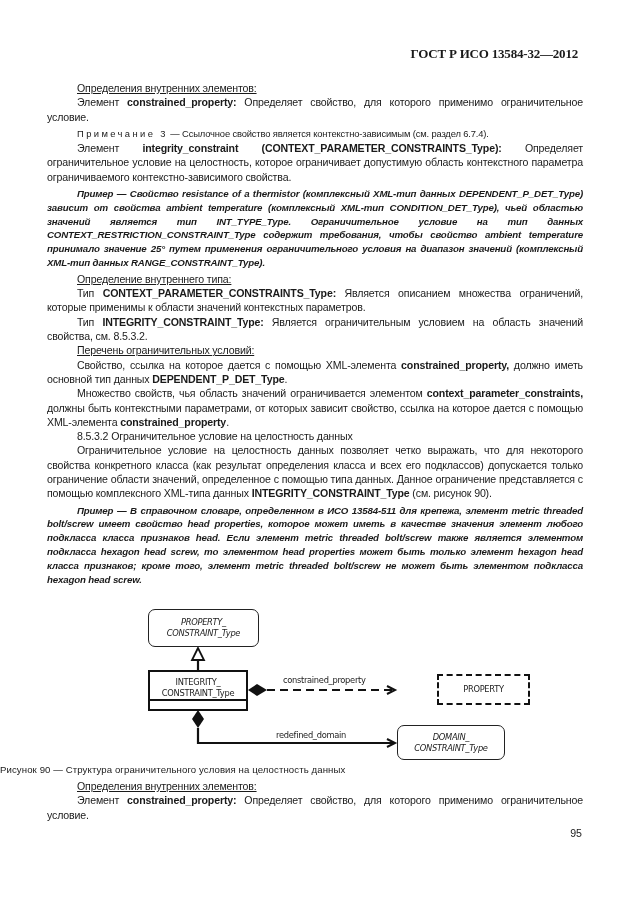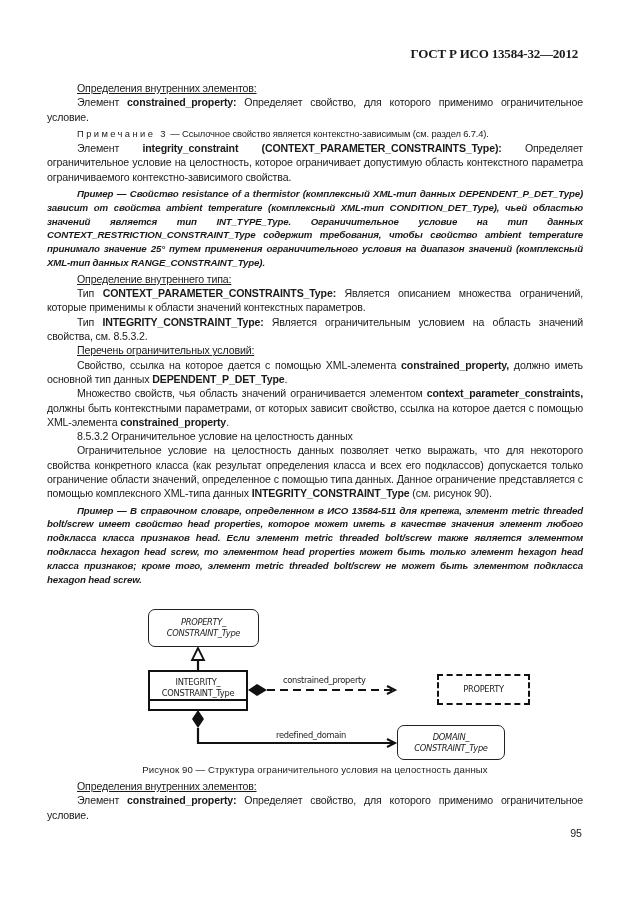--- a/index.html
+++ b/index.html
@@ -20,21 +20,21 @@
   .figure { position: absolute; left: 0; top: 600px; width: 630px; height: 180px; }
   .box { position: absolute; box-sizing: border-box; font-family: "DejaVu Sans", sans-serif;
          font-size: 8.3px; text-align: center; line-height: 11px; color: #222;
          display: flex; align-items: center; justify-content: center; letter-spacing: -0.3px; }
   .rounded { border: 1.3px solid #222; border-radius: 7px; font-style: italic; }
   .klass { border: 2.5px solid #111; align-items: flex-end; }
   .klass .sep { position: absolute; left: 0; right: 0; bottom: 8px; border-top: 2px solid #111; }
   .dashed { border: 2.5px dashed #111; }
   .lbl { position: absolute; font-family: "DejaVu Sans", sans-serif; font-size: 8.3px; color: #222;
          letter-spacing: -0.3px; }
-  .caption { position: absolute; top: 764px; left: 0; width: 630px; text-align: center; font-size: 9.6px;
+  .caption { position: absolute; top: 764px; left: 0; width: 630px; font-size: 9.6px;
              letter-spacing: 0.1px; }
   .after { position: absolute; left: 47px; top: 779px; width: 536px; font-size: 10.6px; line-height: 14.3px;
            text-align: justify; letter-spacing: -0.15px; }
   .after p { margin: 0; text-indent: 30px; }
   .pagenum { position: absolute; top: 827px; right: 48px; font-size: 10.6px; text-align: right; }
   svg { position: absolute; left: 0; top: 0; }
 </style>
 </head>
 <body>
 

